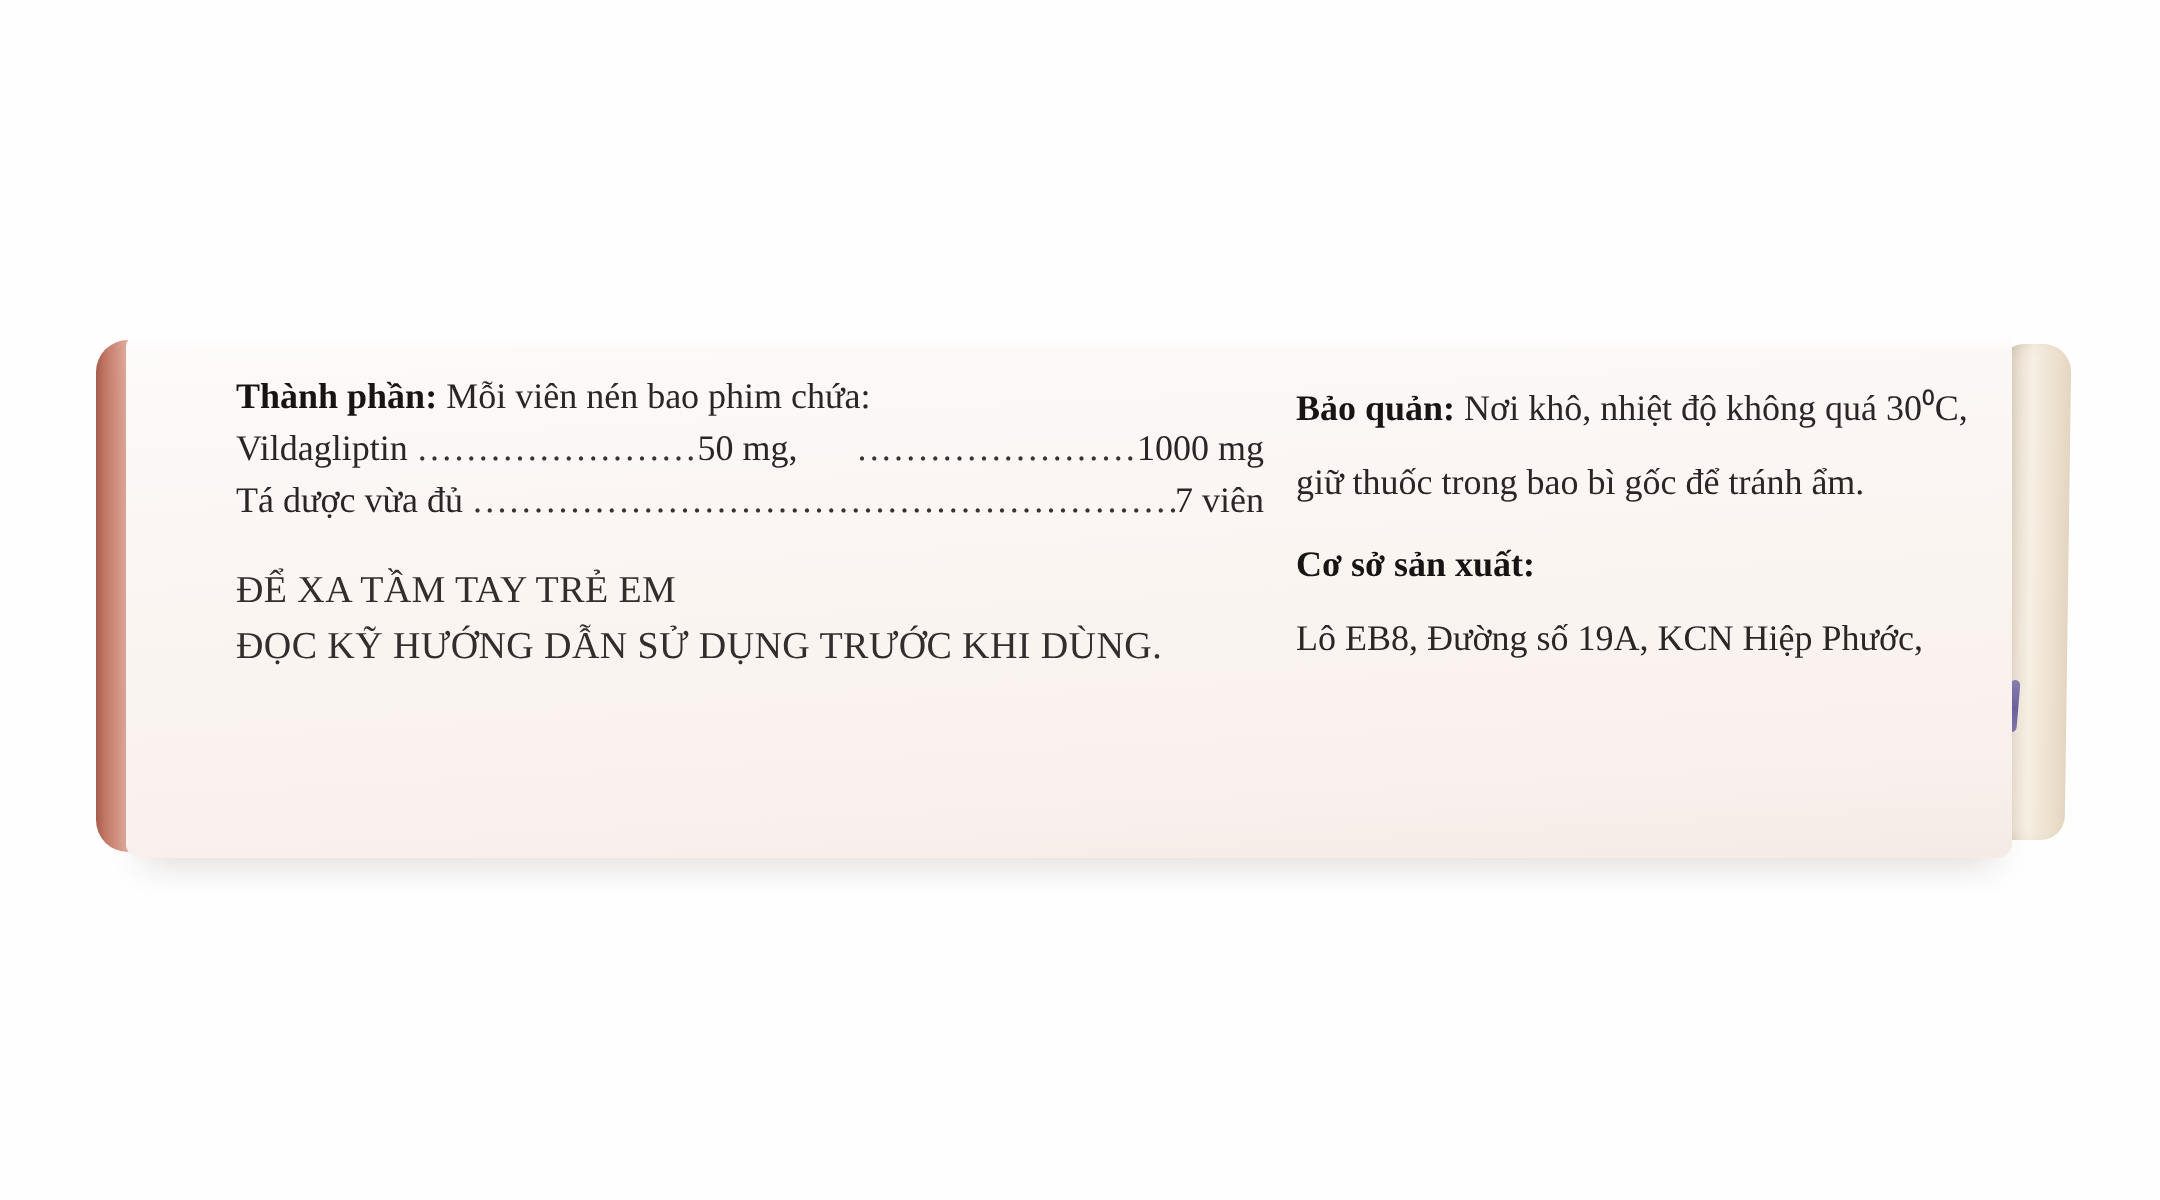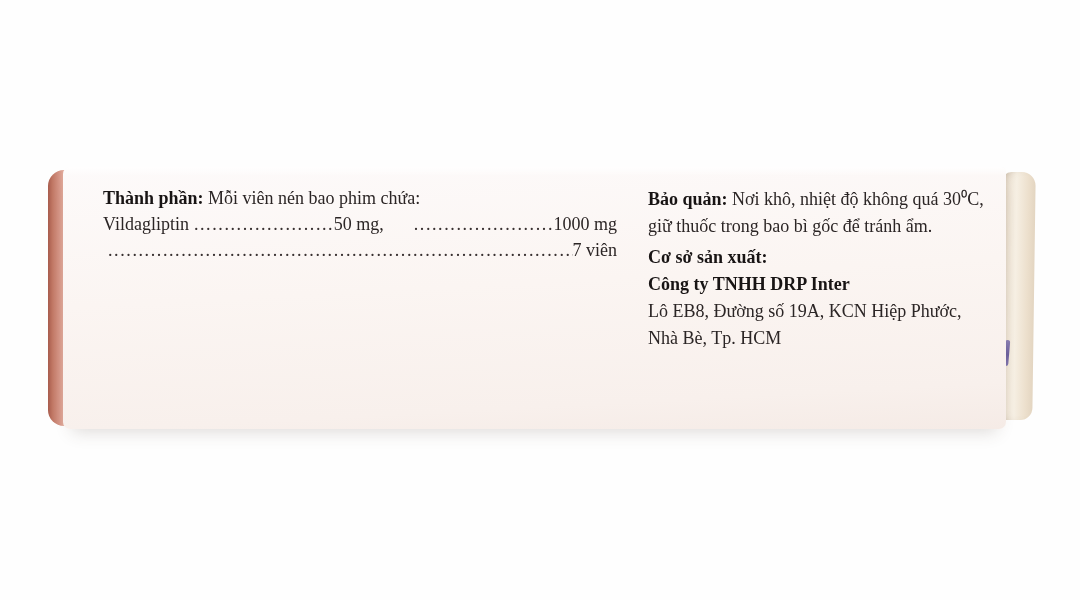--- a/index.html
+++ b/index.html
@@ -81,30 +81,30 @@
     position: absolute;
     inset: 0;
     z-index: 3;
     color: #2b2525;
     font-size: 18px;
     line-height: 26px;
   }
   .b { font-weight: bold; color: #181414; }
   .left-col {
     position: absolute;
-    left: 103px;
+    left: 118px;
     top: 185px;
     width: 514px;
   }
   .right-col {
     position: absolute;
     left: 648px;
     top: 186px;
     width: 352px;
-    line-height: 27px;
+    line-height: 37px;
   }
   p { margin: 0; }
   .leader-line {
     display: flex;
     align-items: flex-start;
     white-space: nowrap;
     height: 26px;
   }
   .dots {
     flex: 1;
@@ -145,36 +145,37 @@
 
       <div class="leader-line">
         <span>Vildagliptin</span>
         <span class="dots">................................................................................</span>
         <span class="value-gap">50 mg,</span>
         <span class="dots">................................................................................</span>
         <span>1000 mg</span>
       </div>
 
       <div class="leader-line">
+        <span>Tá dược vừa đủ</span>
         <span class="dots">................................................................................</span>
         <span>7 viên</span>
       </div>
 
 
       <div class="warnings">
+        <p>ĐỂ XA TẦM TAY TRẺ EM</p>
+        <p>ĐỌC KỸ HƯỚNG DẪN SỬ DỤNG TRƯỚC KHI DÙNG.</p>
       </div>
     </div>
 
     <div class="right-col">
       <p><span class="b">Bảo quản:</span><span> Nơi khô, nhiệt độ không quá 30⁰C, giữ thuốc trong bao bì gốc để tránh ẩm.</span></p>
 
 
 
       <div class="mfr-block">
         <p class="b">Cơ sở sản xuất:</p>
-        <p class="b">Công ty TNHH DRP Inter</p>
         <p>Lô EB8, Đường số 19A, KCN Hiệp Phước,</p>
-        <p>Nhà Bè, Tp. HCM</p>
       </div>
     </div>
 
   </div>
 </div>
 
 </body></html>

